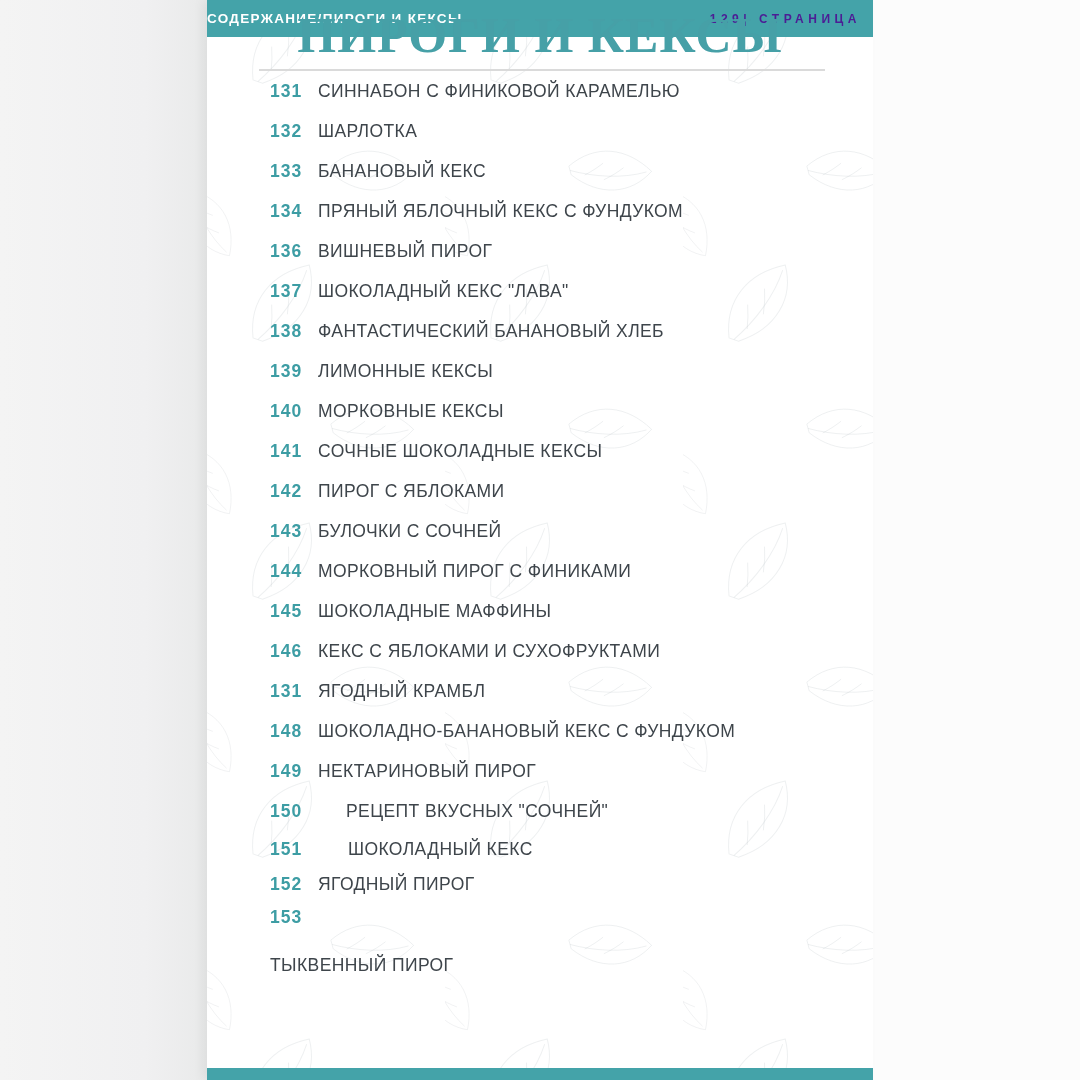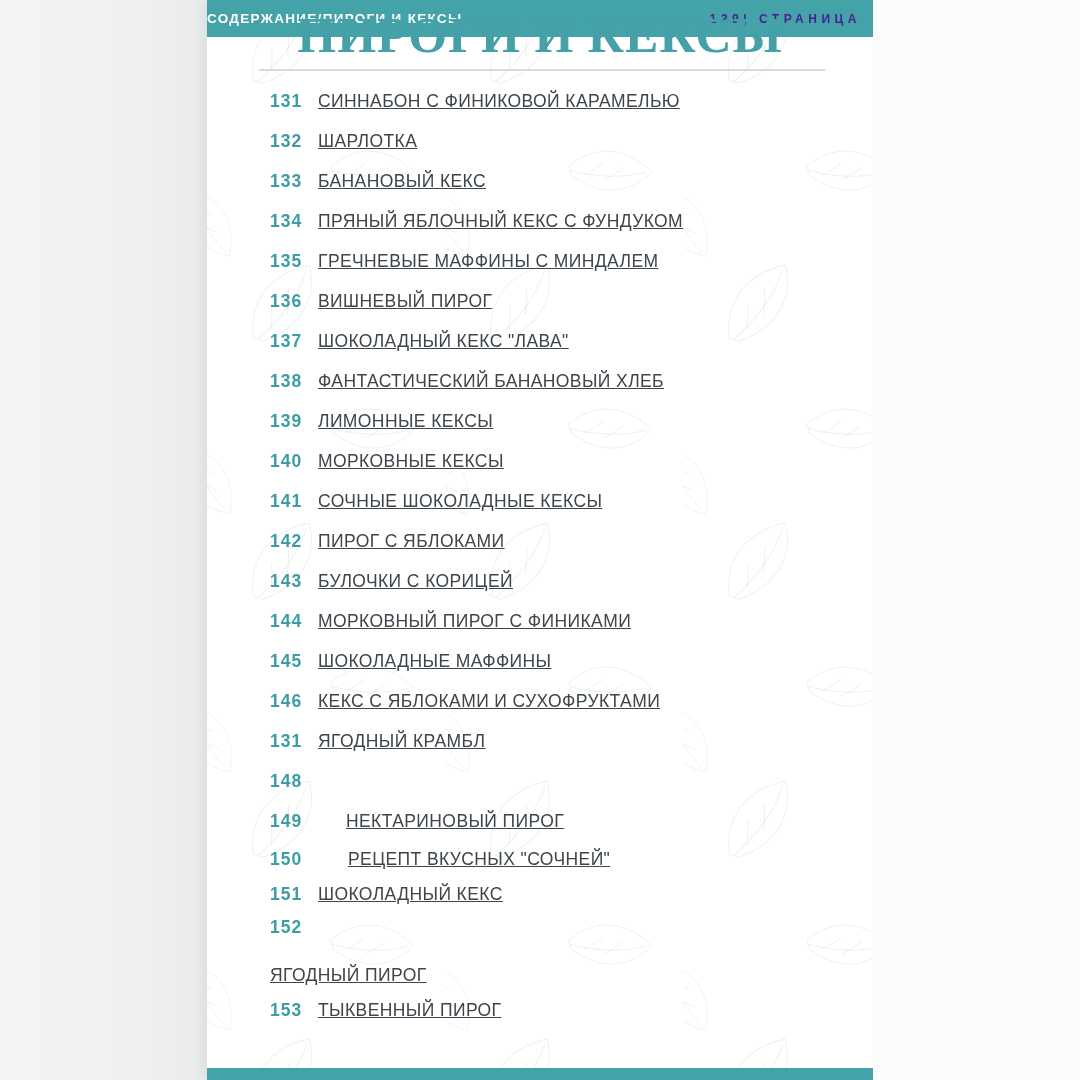--- a/index.html
+++ b/index.html
@@ -80,21 +80,21 @@
 
   .title-rule {
     position: relative;
     margin: 7px 48px 0 52px;
     border: none;
     border-top: 2px solid #dadada;
   }
 
   .toc-list {
     position: relative;
-    margin-top: 20px;
+    margin-top: 10px;
     padding-left: 63px;
     padding-right: 20px;
   }
   .toc-row {
     display: flex;
     align-items: baseline;
     line-height: 20px;
     margin-bottom: 20px;
     cursor: pointer;
   }
@@ -110,21 +110,20 @@
     font-weight: bold;
     letter-spacing: 1px;
     color: var(--num-teal);
   }
   .toc-item-title {
     font-size: 17.5px;
     font-weight: 400;
     letter-spacing: 0.4px;
     color: #3e454b;
     white-space: nowrap;
-    text-decoration: underline;
   }
 
   .footer-bar {
     position: absolute;
     left: 0; bottom: 0;
     width: 666px; height: 12px;
     background: var(--teal);
   }
 </style>
 </head>
@@ -175,24 +174,20 @@
       <div class="toc-row">
         <span class="toc-page-number">133</span>
         <span class="toc-item-title">БАНАНОВЫЙ КЕКС</span>
       </div>
 
       <div class="toc-row">
         <span class="toc-page-number">134</span>
         <span class="toc-item-title">ПРЯНЫЙ ЯБЛОЧНЫЙ КЕКС С ФУНДУКОМ</span>
       </div>
 
-      <div class="toc-row">
-        <span class="toc-page-number">135</span>
-        <span class="toc-item-title">ГРЕЧНЕВЫЕ МАФФИНЫ С МИНДАЛЕМ</span>
-      </div>
 
       <div class="toc-row">
         <span class="toc-page-number">136</span>
         <span class="toc-item-title">ВИШНЕВЫЙ ПИРОГ</span>
       </div>
 
       <div class="toc-row">
         <span class="toc-page-number">137</span>
         <span class="toc-item-title">ШОКОЛАДНЫЙ КЕКС "ЛАВА"</span>
       </div>
@@ -217,21 +212,21 @@
         <span class="toc-item-title">СОЧНЫЕ ШОКОЛАДНЫЕ КЕКСЫ</span>
       </div>
 
       <div class="toc-row">
         <span class="toc-page-number">142</span>
         <span class="toc-item-title">ПИРОГ С ЯБЛОКАМИ</span>
       </div>
 
       <div class="toc-row">
         <span class="toc-page-number">143</span>
-        <span class="toc-item-title">БУЛОЧКИ С КОРИЦЕЙ</span>
+        <span class="toc-item-title">БУЛОЧКИ С СОЧНЕЙ</span>
       </div>
 
       <div class="toc-row">
         <span class="toc-page-number">144</span>
         <span class="toc-item-title">МОРКОВНЫЙ ПИРОГ С ФИНИКАМИ</span>
       </div>
 
       <div class="toc-row">
         <span class="toc-page-number">145</span>
         <span class="toc-item-title">ШОКОЛАДНЫЕ МАФФИНЫ</span>
@@ -242,20 +237,21 @@
         <span class="toc-item-title">КЕКС С ЯБЛОКАМИ И СУХОФРУКТАМИ</span>
       </div>
 
       <div class="toc-row">
         <span class="toc-page-number">131</span>
         <span class="toc-item-title">ЯГОДНЫЙ КРАМБЛ</span>
       </div>
 
       <div class="toc-row">
         <span class="toc-page-number">148</span>
+        <span class="toc-item-title">ШОКОЛАДНО-БАНАНОВЫЙ КЕКС С ФУНДУКОМ</span>
       </div>
 
       <div class="toc-row">
         <span class="toc-page-number">149</span>
         <span class="toc-item-title">НЕКТАРИНОВЫЙ ПИРОГ</span>
       </div>
 
       <div class="toc-row">
         <span class="toc-page-number">150</span>
         <span class="toc-item-title">РЕЦЕПТ ВКУСНЫХ "СОЧНЕЙ"</span>

